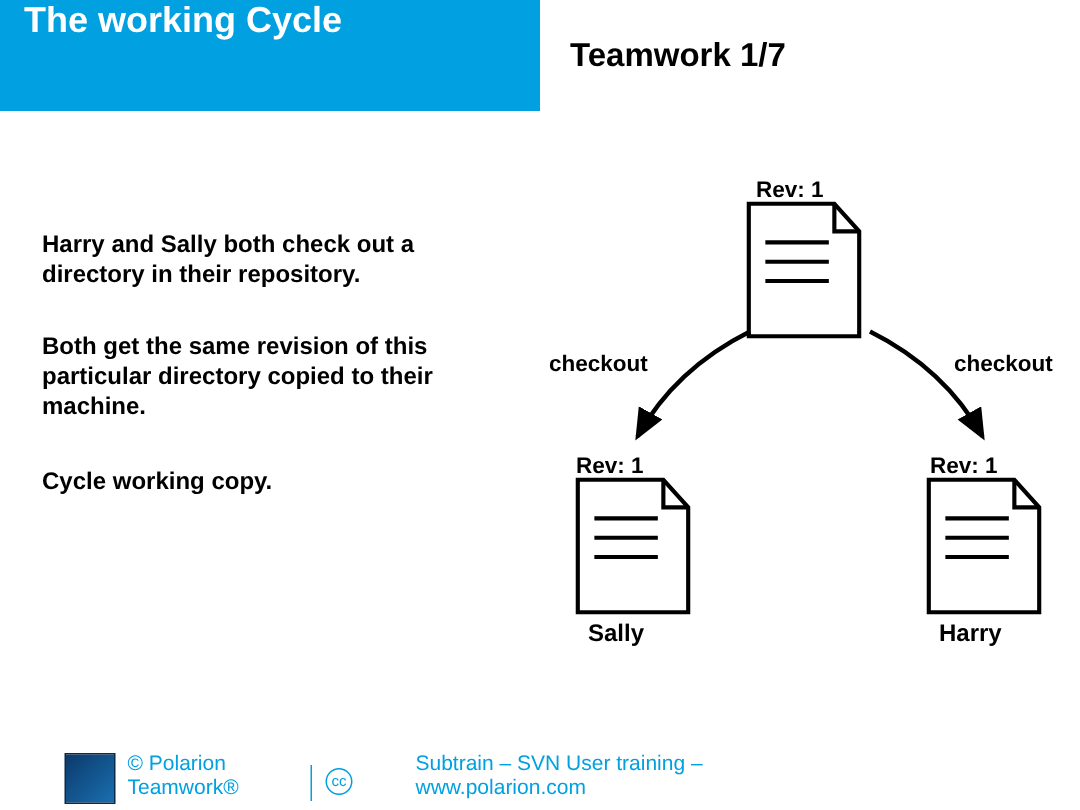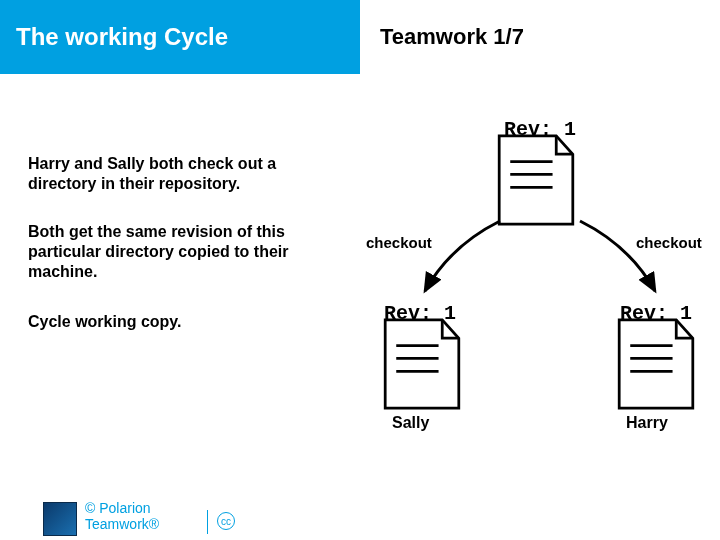--- a/index.html
+++ b/index.html
@@ -9,21 +9,21 @@
     font-family: Arial, Helvetica, sans-serif;
     background: #fff;
     position: relative;
     overflow: hidden;
   }
   .header {
     background: #00a0e1;
     width: 360px;
     height: 74px;
     display: flex;
-    align-items: center;
+    align-items: flex-start;
     padding-left: 16px;
   }
   .header-title {
     color: #fff;
     font-size: 24px;
     font-weight: bold;
   }
   .subtitle {
     position: absolute;
     top: 24px;
@@ -67,22 +67,21 @@
   }
   .doc-label-bottom {
     position: absolute;
     font-weight: bold;
     font-size: 16px;
     text-align: right;
   }
   .rev-label {
     position: absolute;
     font-weight: bold;
-    font-size: 20px;
-    font-family: Liberation Mono, monospace;
+    font-size: 15px;
   }
   .arrow {
     position: absolute;
   }
   .arrow-label {
     position: absolute;
     font-weight: bold;
     font-size: 15px;
   }
 
@@ -226,14 +225,18 @@
 </div>
 
 <div class="footer">
   <div class="logo-box"></div>
   <div class="copyright">
     <span>© Polarion</span><br>
     <span>Teamwork®</span>
   </div>
   <div class="cc-divider"></div>
   <div class="cc-icon">cc</div>
+  <div class="footer-center">
+    <span>Subtrain – SVN User training –</span><br>
+    <span>www.polarion.com</span>
+  </div>
   <div class="page-num">58</div>
 </div>
 
 </body></html>

